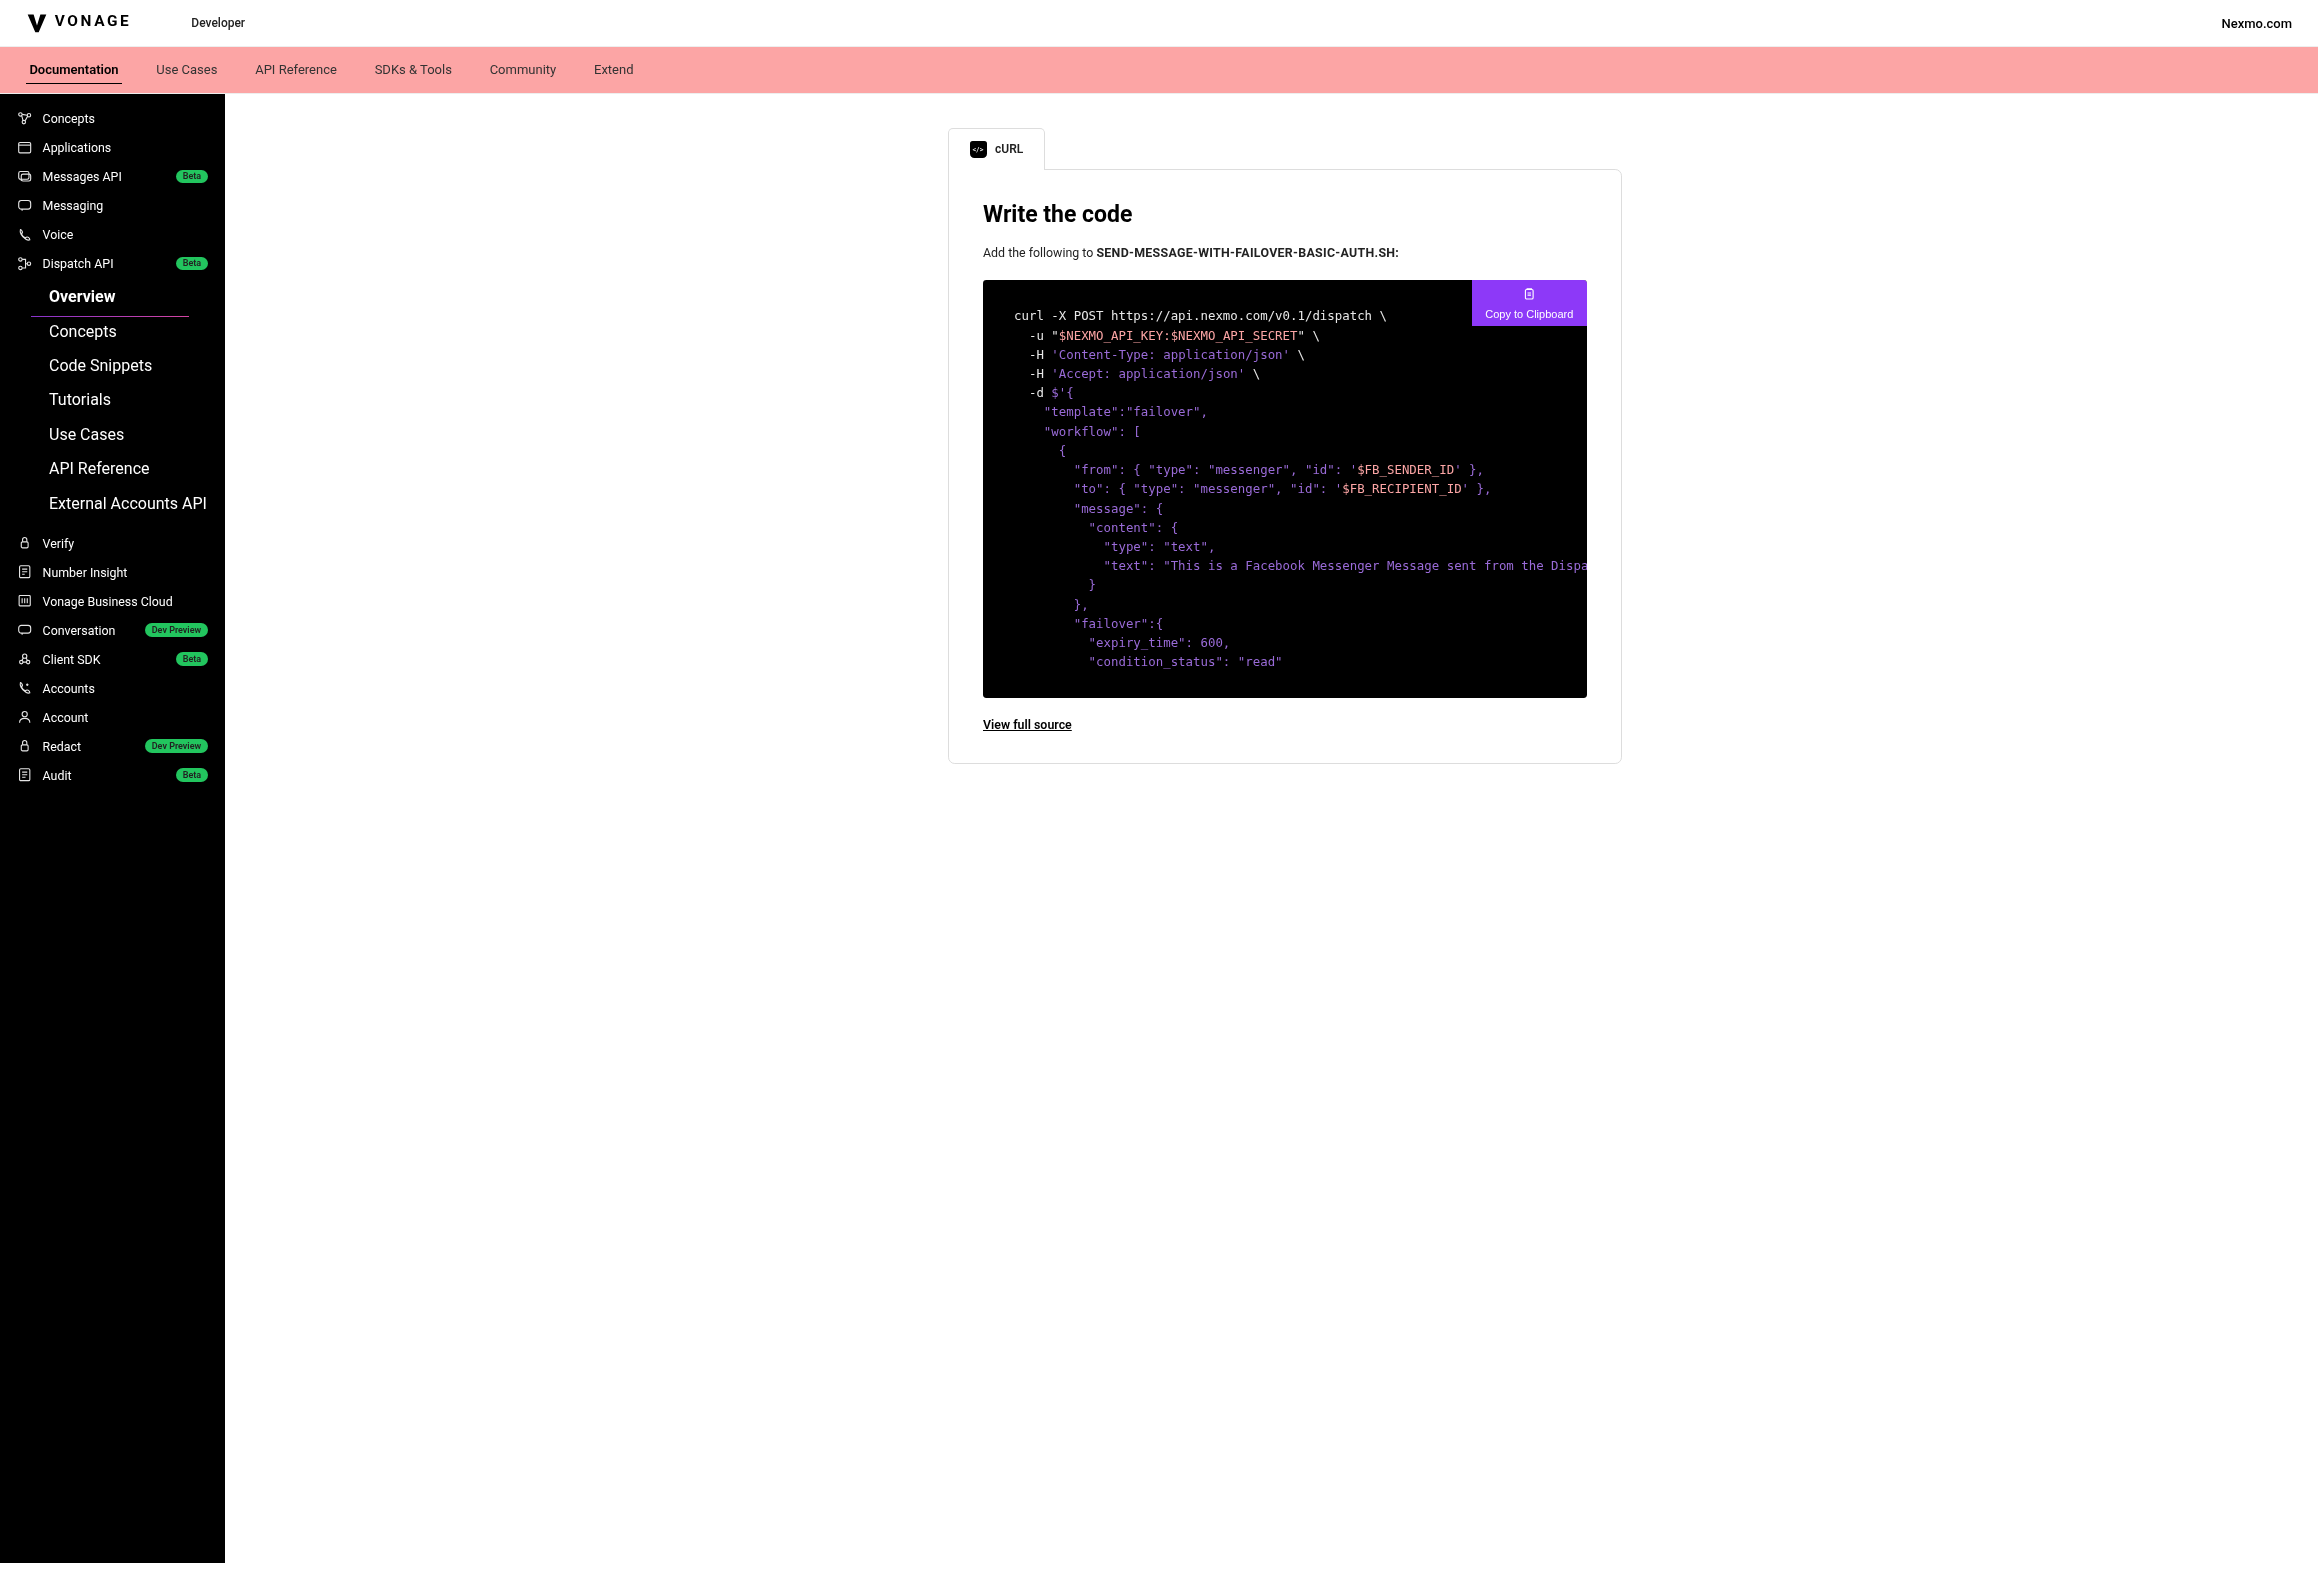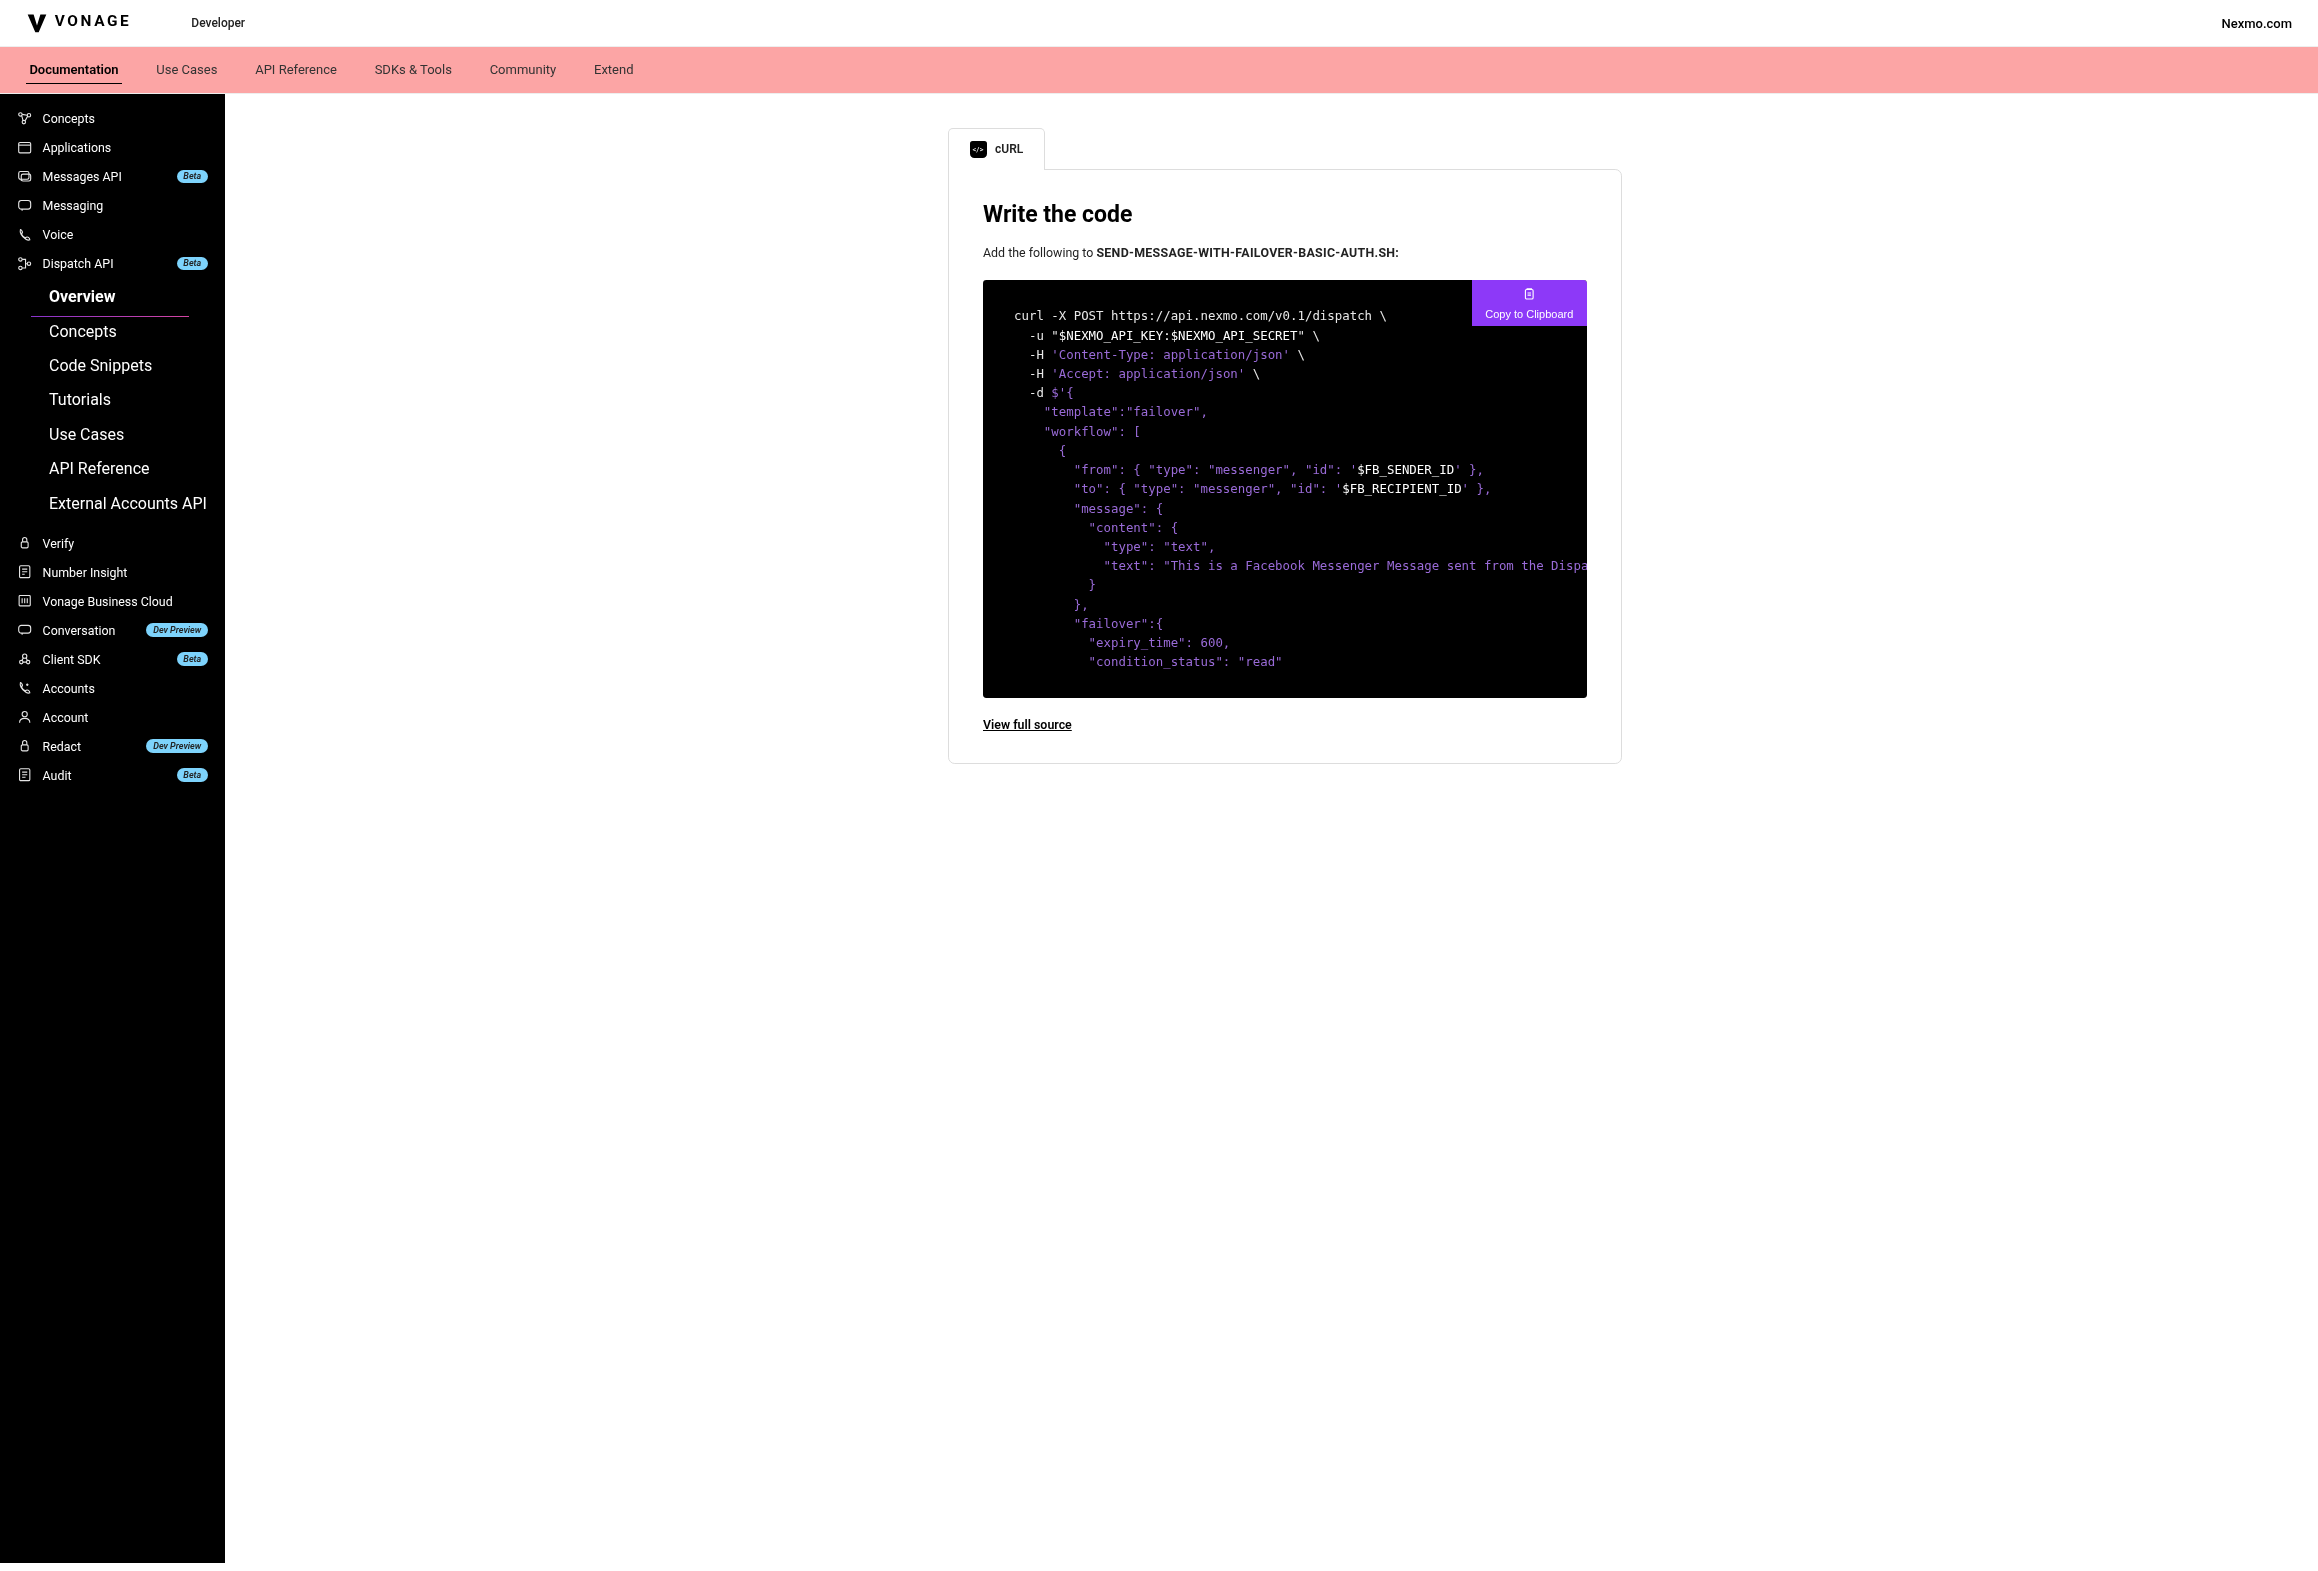--- a/index.html
+++ b/index.html
@@ -17,21 +17,21 @@
 .topnav-item { padding:15.4px 3.4px; font-size:13px; color:#333; cursor:pointer; position:relative; }
 .topnav-item.active { font-weight:600; color:#000; }
 .topnav-item.active::after { content:""; position:absolute; left:0; right:0; bottom:8.5px; height:1.7px; background:#000; }
 
 .layout { display:flex; height:calc(100vh - 102px); }
 
 .sidebar { width:225px; background:#000; color:#fff; overflow-y:auto; padding:10.2px 0; }
 .side-item { display:flex; align-items:center; gap:10.2px; padding:6.8px 17px; font-size:12.4px; cursor:pointer; }
 .side-item .side-icon { width:15.4px; height:15.4px; flex-shrink:0; display:flex; align-items:center; justify-content:center; opacity:.9; }
 .side-item .side-label { flex:1; }
-.badge { background:#7dd3fc; color:#222; font-size:9px; padding:1.7px 6.8px; border-radius:8.5px; font-weight:600; margin-left:5.1px;font-style:italic; }
+.badge { background:#22c55e; color:#222; font-size:9px; padding:1.7px 6.8px; border-radius:8.5px; font-weight:600; margin-left:5.1px; }
 
 .sub-group { padding:1.7px 0 8.5px 0; }
 .sub-item { padding:7.7px 17px 7.7px 41px; font-size:16px; cursor:pointer;margin-left:8px; }
 .sub-item.active { font-weight:700; position:relative; }
 .sub-item.active::after { content:""; position:absolute; left:23px; right:36px; bottom:-3.4px; height:1.7px; background:linear-gradient(90deg,#8833cc,#d445a2); }
 
 .main { flex:1; background:#fff; overflow-y:auto; padding:0 0 34px 0; }
 .content { max-width:769px; margin:0 auto; padding:34px 34px 0 61px; }
 
 .tab-row { display:flex; }
@@ -40,21 +40,21 @@
 .code-tab-label { font-size:12px; font-weight:600; color:#222; }
 
 .panel { border:0.9px solid #ddd; border-radius:0 6.8px 6.8px 6.8px; padding:31px 34px; margin-top:-0.9px; }
 .panel h2 { font-size:23px; font-weight:700; margin-bottom:17px; }
 .instr { font-size:12.4px; color:#222; margin-bottom:20.5px; }
 .instr .fname { font-weight:700; letter-spacing:0.3px; }
 
 .codeblock { position:relative; background:#000; border-radius:3.4px; padding:26px 31px; font-family:ui-monospace,SFMono-Regular,Menlo,Consolas,monospace; font-size:12.4px; line-height:1.55; color:#e8e8e8; overflow-x:auto; }
 .copybtn { position:absolute; top:0; right:0; background:#8d39f8; color:#fff; border:none; padding:6.8px 13.7px; font-size:11px; display:flex; align-items:center; gap:6.8px; cursor:pointer; border-radius:0 3.4px 0 0;flex-direction:column; }
 .tok-str { color:#9a6bd8; }
-.tok-var { color:#ffffff; }
+.tok-var { color:#fca5a5; }
 .tok-json { color:#9a6bd8; }
 
 .viewfull { display:inline-block; margin-top:19px; font-size:12.4px; color:#000; font-weight:600; text-decoration:underline; cursor:pointer; }
 
 svg { display:block; }
 </style>
 </head>
 <body>
 
 <div class="header">

